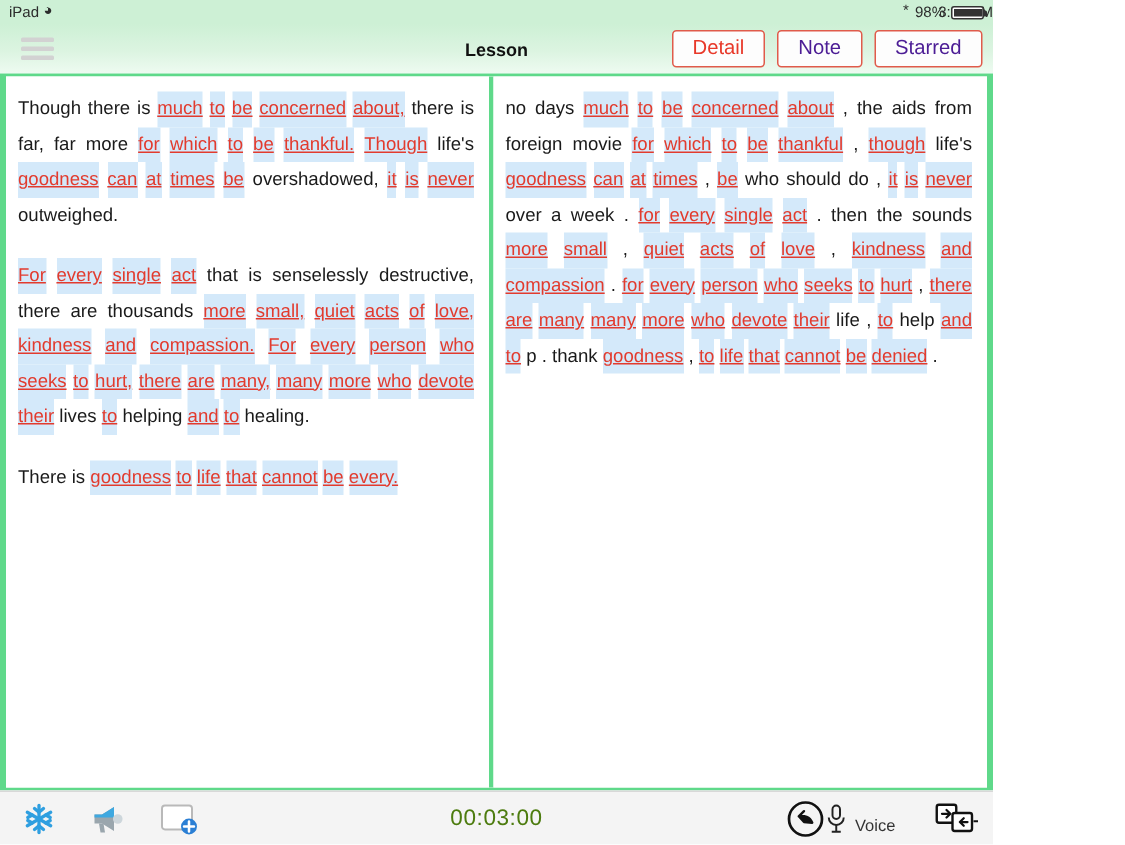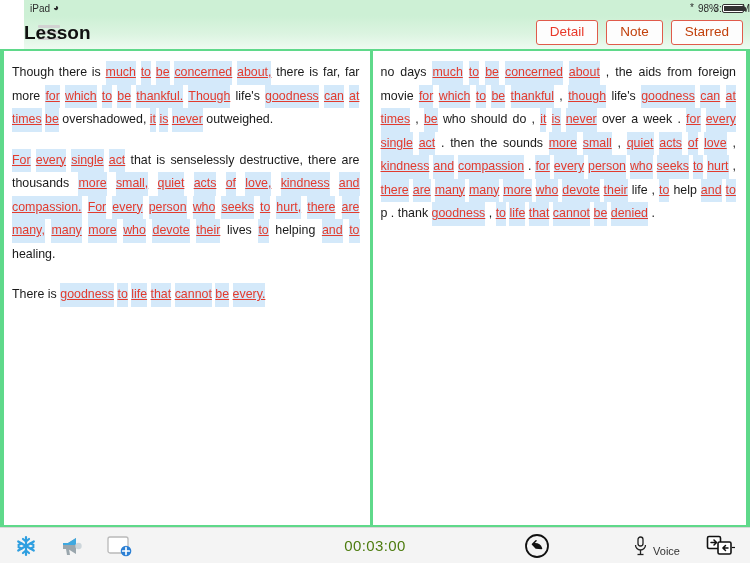--- a/index.html
+++ b/index.html
@@ -2,21 +2,21 @@
 <html><head>
 <meta charset="utf-8">
 <style>
   * { box-sizing: border-box; margin: 0; padding: 0; }
   html, body {
     width: 750px; height: 563px;
     font-family: "Liberation Sans", sans-serif;
     background: #ffffff;
     overflow: hidden;
   }
-  #app { position: relative; width: 750px; height: 563px; padding-left: 24px; }
+  #app { position: relative; width: 662px; height: 563px; }
 
   
   .statusbar {
     height: 16px;
     background: #cdf0d5;
     display: flex; align-items: center;
     padding: 0 6px;
     font-size: 10px; color: #2c2c2c;
   }
   .sb-left { display: flex; align-items: center; gap: 3px; }
@@ -41,28 +41,28 @@
     position: relative;
     display: flex; align-items: center;
   }
   .hamburger {
     margin-left: 14px; width: 22px; height: 15px;
     display: flex; flex-direction: column; justify-content: space-between;
     cursor: pointer;
   }
   .hamburger span { display:block; height:3px; background:#d2d2d2; border-radius:1px; }
   .nav-title {
-    position: absolute; left: 0; right: 0; 
-    font-size: 19px; font-weight: bold; color: #111;
+    position: absolute; left: 0; right: 0; text-align: center;
+    font-size: 12px; font-weight: bold; color: #111;
   }
   .nav-btns { margin-left: auto; margin-right: 7px; display: flex; gap: 8px; z-index: 3; }
   .navbtn {
     border: 1px solid #e05b4b; border-radius: 3px;
     background: #fdfdfd;
-    font-size: 13.5px; color: #c2410c;
+    font-size: 13.5px; color: #4c1d95;
     padding: 3px 13px 4px 13px;
     line-height: 1.15;
     cursor: pointer;
   }
   .navbtn.active { color: #e8392a; }
 
   
   .content {
     position: absolute; top: 49px; left: 0; right: 0; bottom: 36px;
     display: flex;

